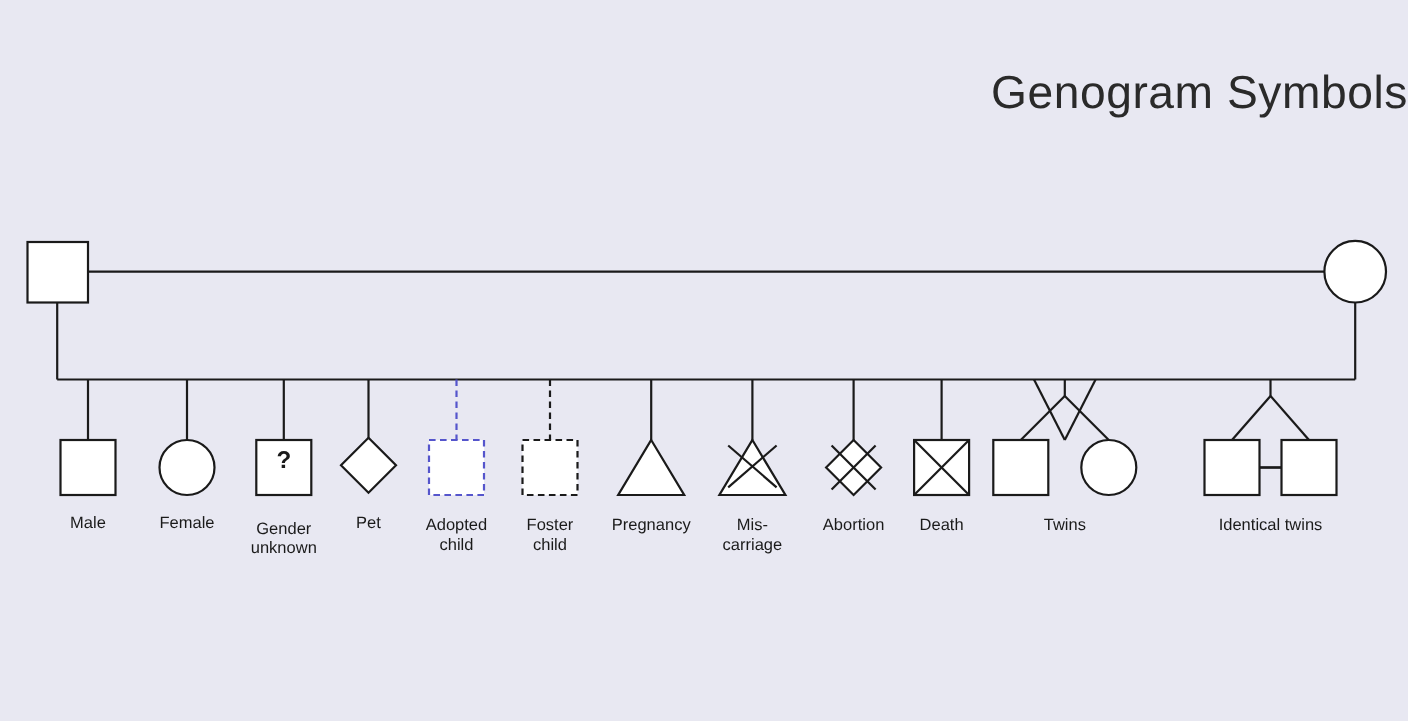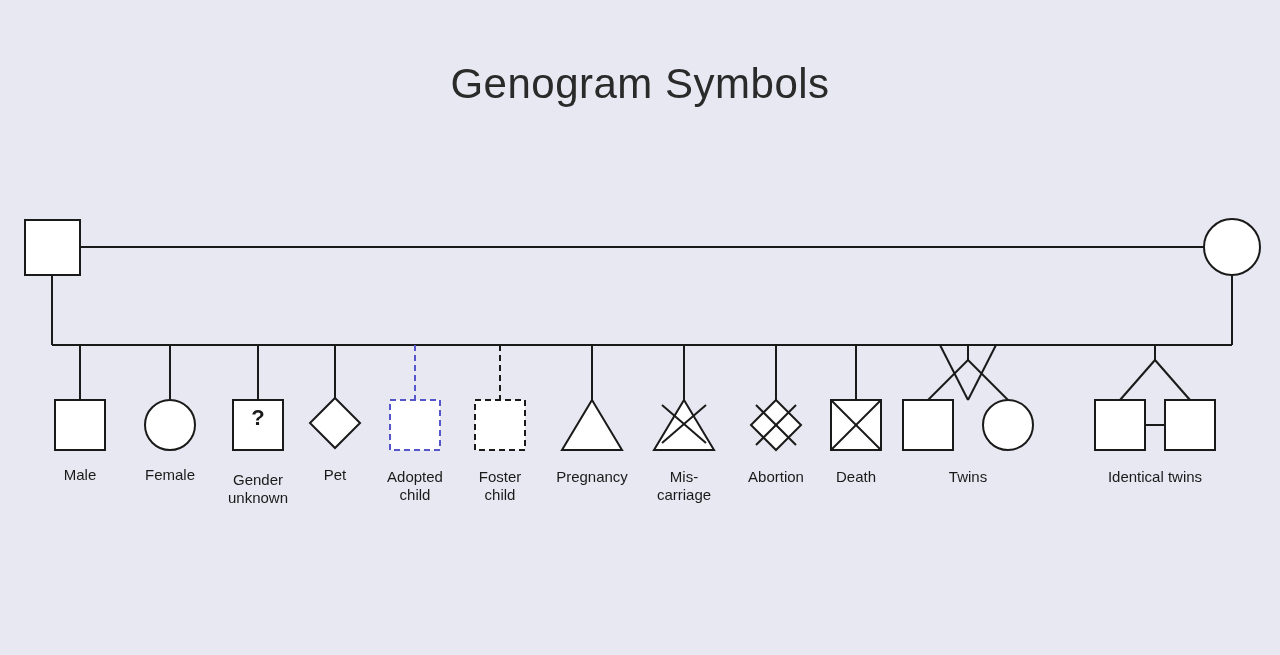--- a/index.html
+++ b/index.html
@@ -11,21 +11,21 @@
       overflow: hidden;
       position: relative;
     }
     .page {
       width: 1280px;
       height: 655px;
       background: #e8e8f2;
       position: relative;
     }
     .title {
-      text-align: center;
+      text-align: right;
       font-size: 42px;
       font-weight: 400;
       color: #2a2a2a;
       padding-top: 60px;
       letter-spacing: 0.5px;
     }
     svg.main-svg {
       width: 1280px;
       height: 420px;
       overflow: visible;

